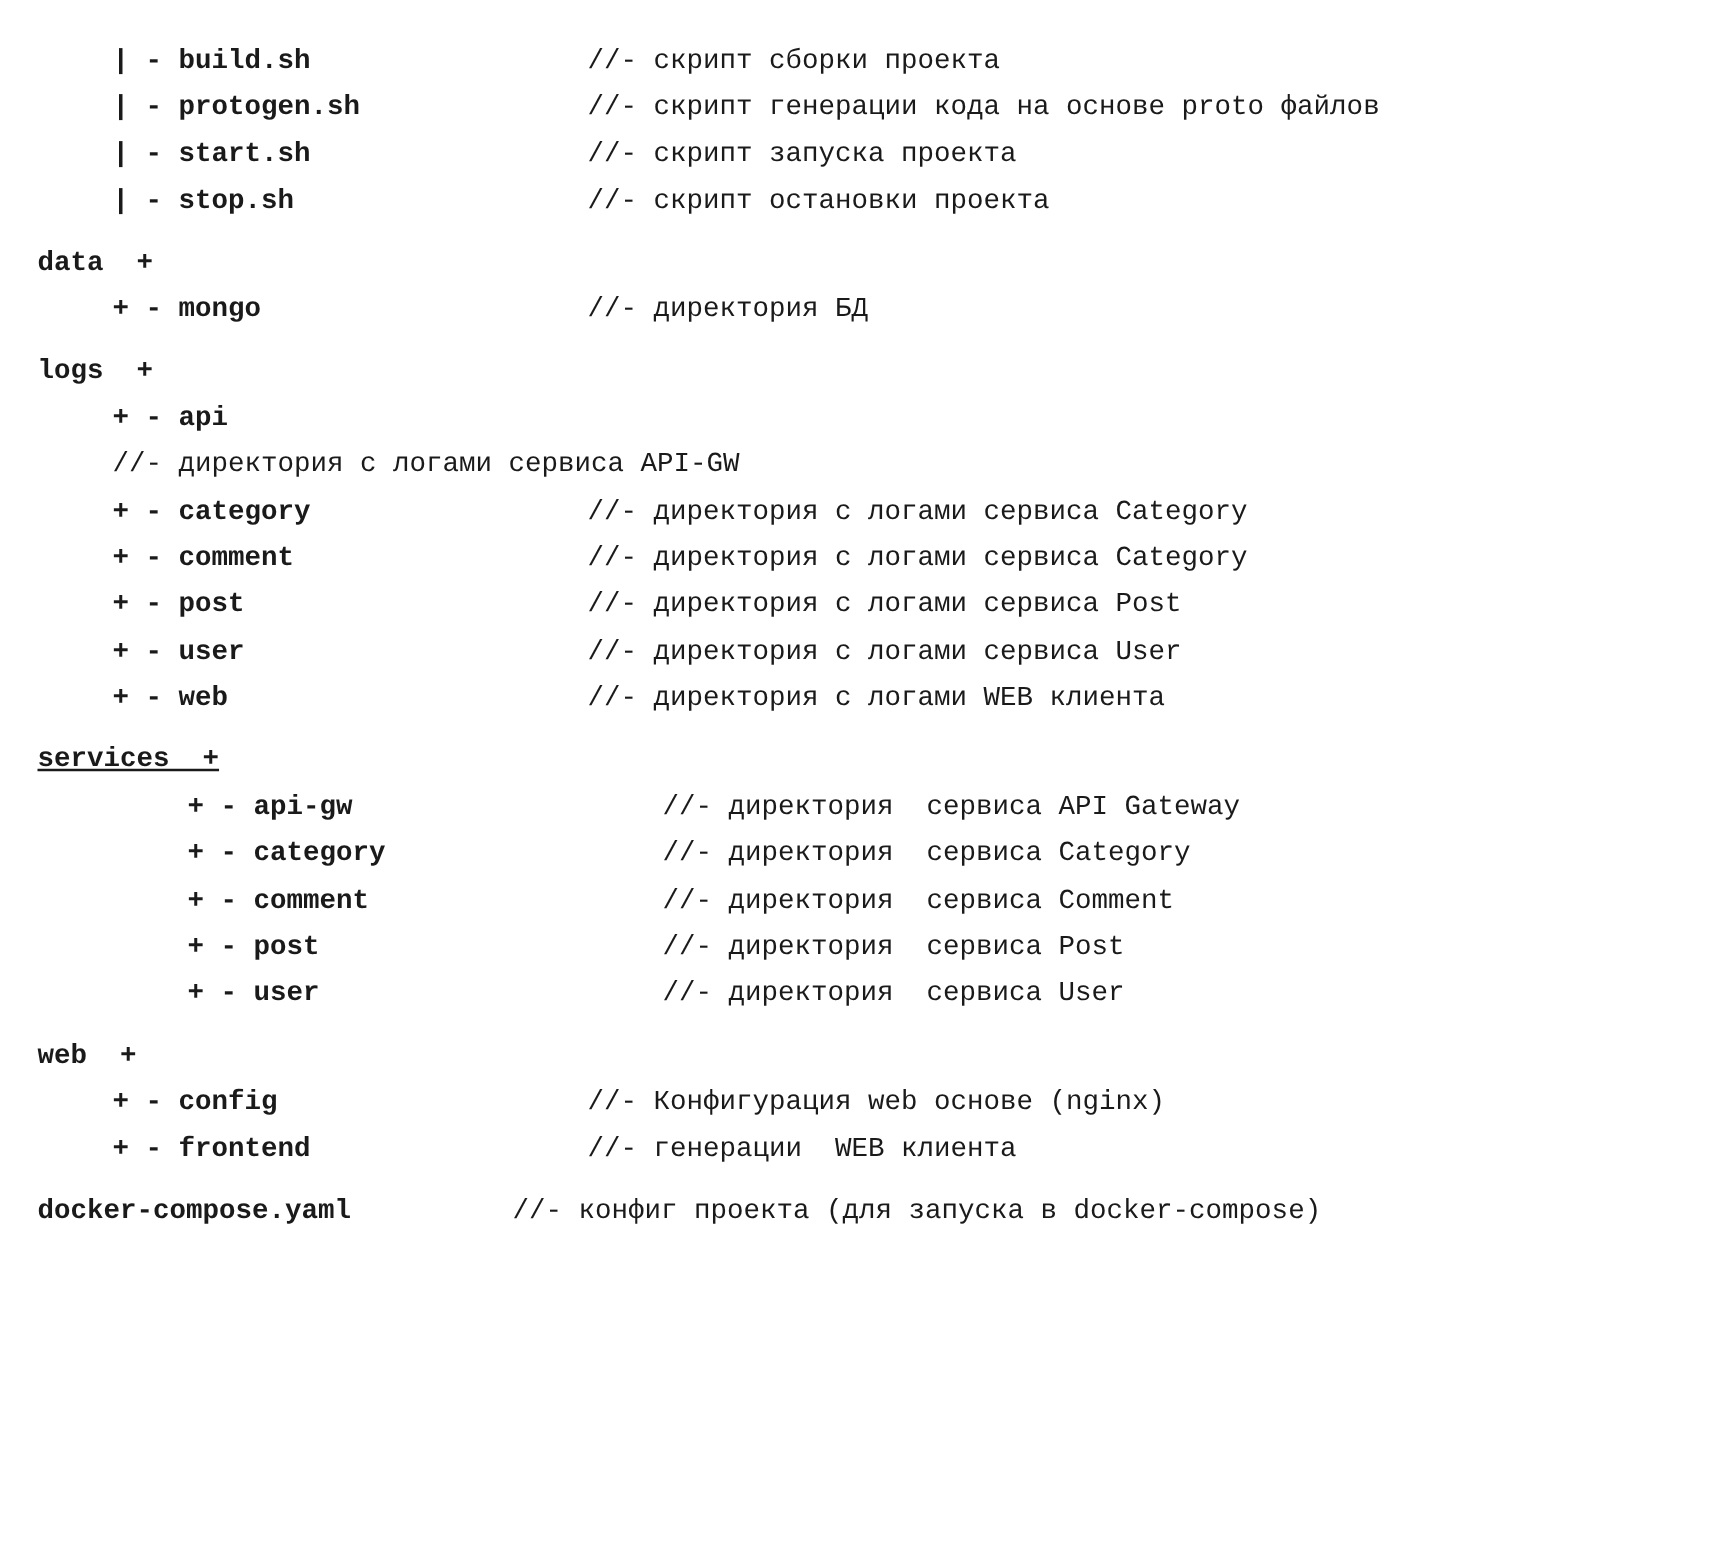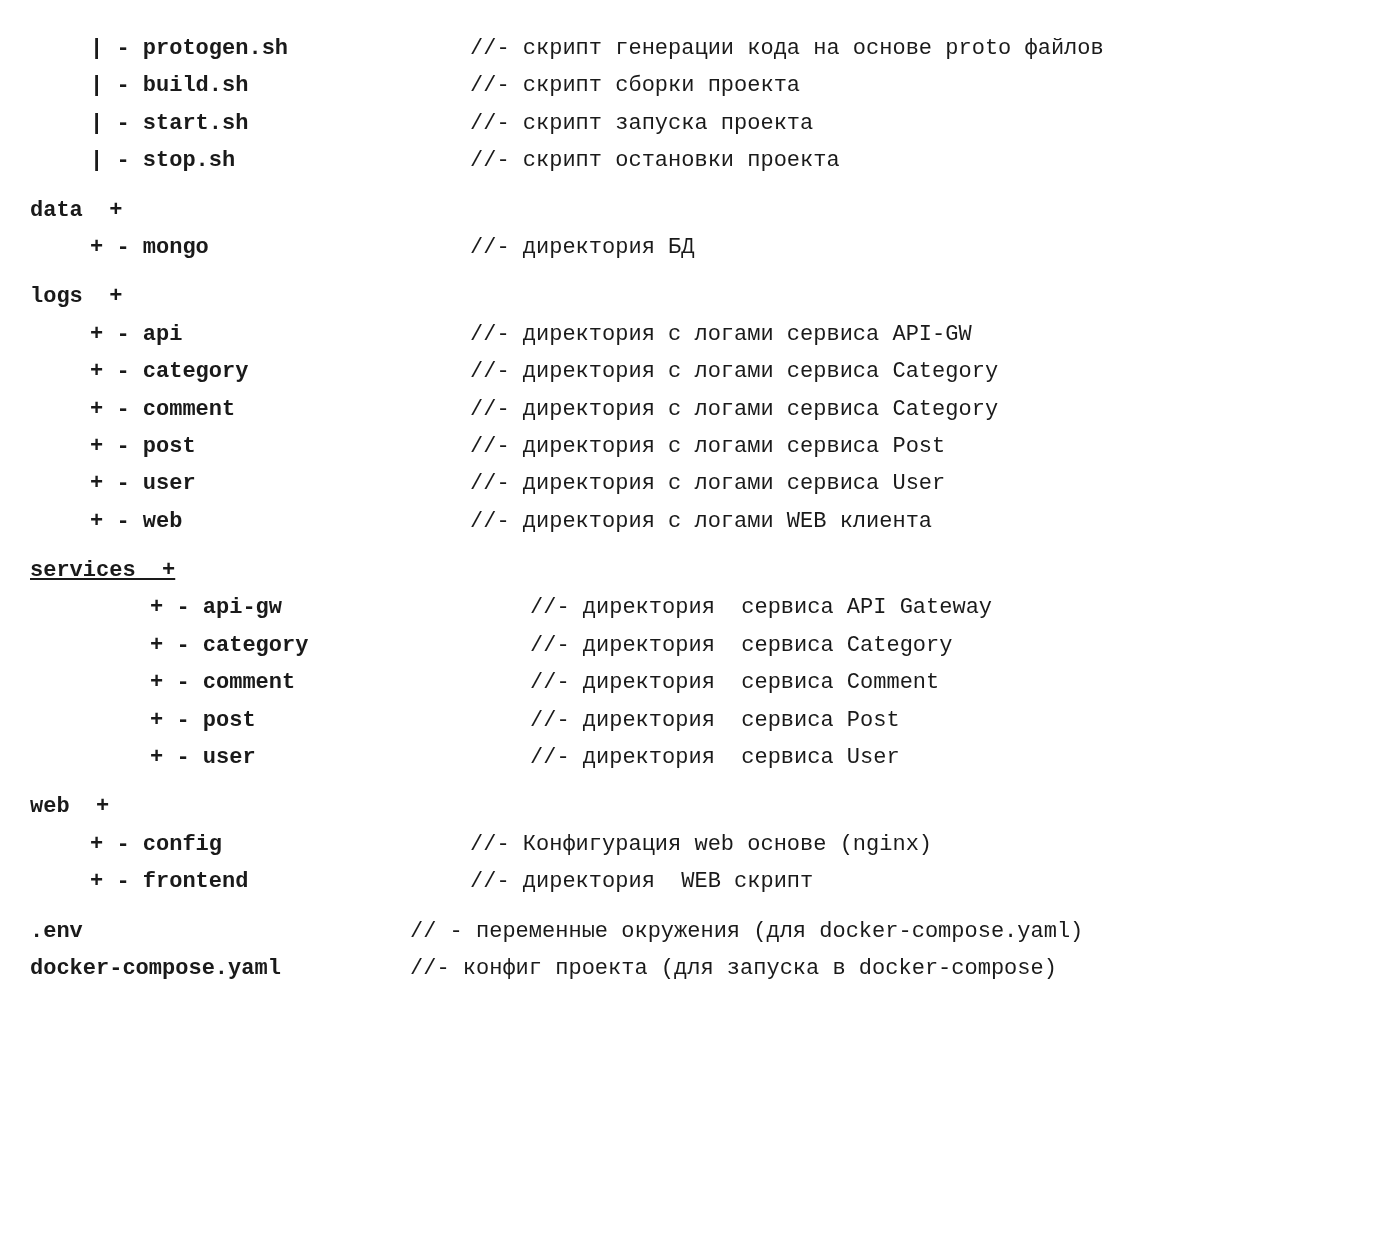--- a/index.html
+++ b/index.html
@@ -40,42 +40,41 @@
     }
 
     .spacer {
       height: 12px;
     }
   </style>
 </head>
 <body>
 
 <div class="tree-container">
+    <div class="tree-row" style="padding-left: 60px;"><span class="tree-name">| - build.sh</span><span class="tree-comment">//- скрипт сборки проекта</span></div>
     <div class="tree-row" style="padding-left: 60px;"><span class="tree-name">| - protogen.sh</span><span class="tree-comment">//- скрипт генерации кода на основе proto файлов</span></div>
-    <div class="tree-row" style="padding-left: 60px;"><span class="tree-name">| - build.sh</span><span class="tree-comment">//- скрипт сборки проекта</span></div>
     <div class="tree-row" style="padding-left: 60px;"><span class="tree-name">| - start.sh</span><span class="tree-comment">//- скрипт запуска проекта</span></div>
     <div class="tree-row" style="padding-left: 60px;"><span class="tree-name">| - stop.sh</span><span class="tree-comment">//- скрипт остановки проекта</span></div>
     <div class="spacer"></div>
     <div class="tree-row" style="padding-left: 0px;"><span class="tree-name">data  +</span></div>
     <div class="tree-row" style="padding-left: 60px;"><span class="tree-name">+ - mongo</span><span class="tree-comment">//- директория БД</span></div>
     <div class="spacer"></div>
     <div class="tree-row" style="padding-left: 0px;"><span class="tree-name">logs  +</span></div>
-    <div class="tree-row" style="padding-left: 60px;"><span class="tree-name">+ - api</span><span class="tree-comment">//- директория с логами сервиса API-GW</span></div>
+    <div class="tree-row" style="padding-left: 60px; flex-direction: column;"><span class="tree-name">+ - api</span><span class="tree-comment">//- директория с логами сервиса API-GW</span></div>
     <div class="tree-row" style="padding-left: 60px;"><span class="tree-name">+ - category</span><span class="tree-comment">//- директория с логами сервиса Category</span></div>
     <div class="tree-row" style="padding-left: 60px;"><span class="tree-name">+ - comment</span><span class="tree-comment">//- директория с логами сервиса Category</span></div>
     <div class="tree-row" style="padding-left: 60px;"><span class="tree-name">+ - post</span><span class="tree-comment">//- директория с логами сервиса Post</span></div>
     <div class="tree-row" style="padding-left: 60px;"><span class="tree-name">+ - user</span><span class="tree-comment">//- директория с логами сервиса User</span></div>
     <div class="tree-row" style="padding-left: 60px;"><span class="tree-name">+ - web</span><span class="tree-comment">//- директория с логами WEB клиента</span></div>
     <div class="spacer"></div>
     <div class="tree-row" style="padding-left: 0px; text-decoration: underline;"><span class="tree-name">services  +</span></div>
     <div class="tree-row" style="padding-left: 120px;"><span class="tree-name">+ - api-gw</span><span class="tree-comment">//- директория  сервиса API Gateway</span></div>
     <div class="tree-row" style="padding-left: 120px;"><span class="tree-name">+ - category</span><span class="tree-comment">//- директория  сервиса Category</span></div>
     <div class="tree-row" style="padding-left: 120px;"><span class="tree-name">+ - comment</span><span class="tree-comment">//- директория  сервиса Comment</span></div>
     <div class="tree-row" style="padding-left: 120px;"><span class="tree-name">+ - post</span><span class="tree-comment">//- директория  сервиса Post</span></div>
     <div class="tree-row" style="padding-left: 120px;"><span class="tree-name">+ - user</span><span class="tree-comment">//- директория  сервиса User</span></div>
     <div class="spacer"></div>
     <div class="tree-row" style="padding-left: 0px;"><span class="tree-name">web  +</span></div>
     <div class="tree-row" style="padding-left: 60px; align-items: center;"><span class="tree-name">+ - config</span><span class="tree-comment">//- Конфигурация web основе (nginx)</span></div>
-    <div class="tree-row" style="padding-left: 60px;"><span class="tree-name">+ - frontend</span><span class="tree-comment">//- директория  WEB скрипт</span></div>
+    <div class="tree-row" style="padding-left: 60px;"><span class="tree-name">+ - frontend</span><span class="tree-comment">//- генерации  WEB клиента</span></div>
     <div class="spacer"></div>
-    <div class="tree-row" style="padding-left: 0px;"><span class="tree-name">.env</span><span class="tree-comment">// - переменные окружения (для docker-compose.yaml)</span></div>
     <div class="tree-row" style="padding-left: 0px;"><span class="tree-name">docker-compose.yaml</span><span class="tree-comment">//- конфиг проекта (для запуска в docker-compose)</span></div>
   </div>
 
 </body></html>

